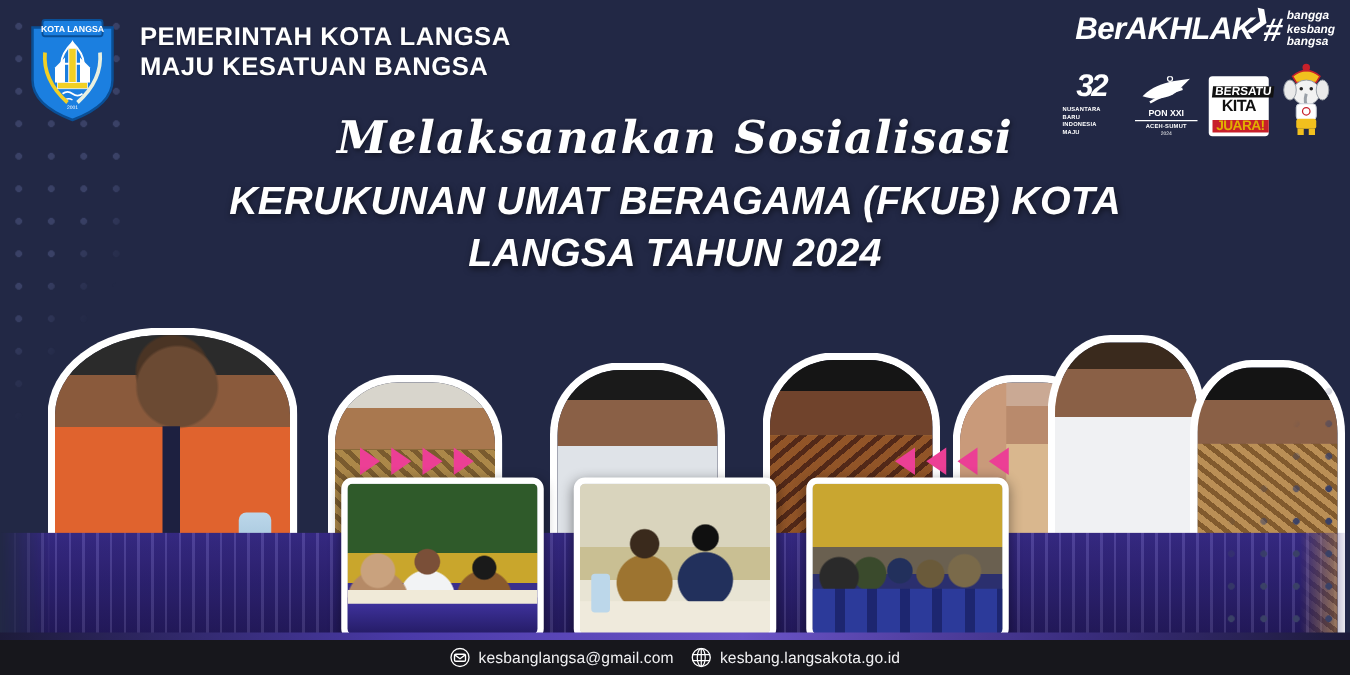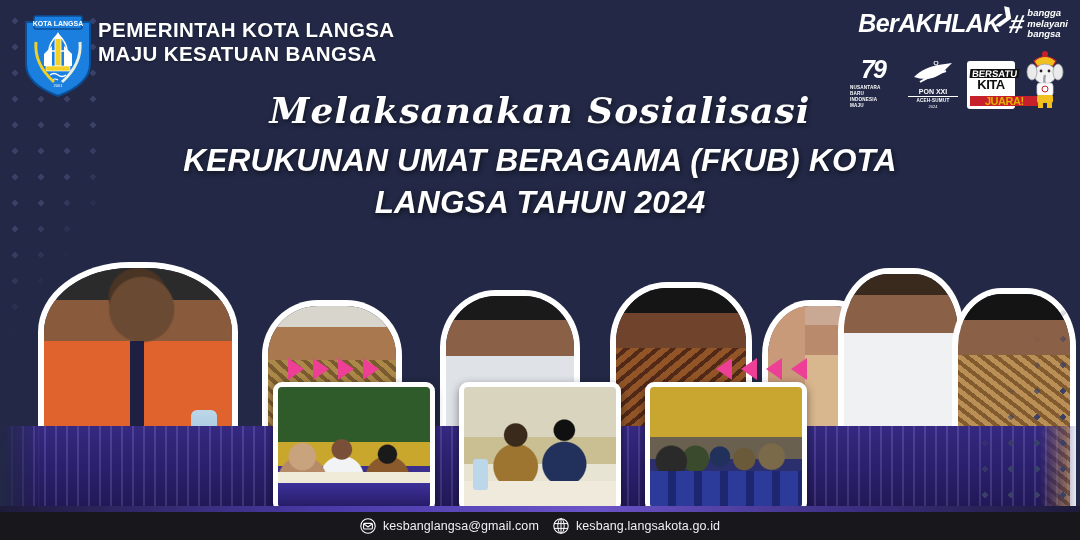--- a/index.html
+++ b/index.html
@@ -19,21 +19,21 @@
   }
   .dots-right{right:-6px;bottom:22px;width:120px;height:250px;
     background-image:radial-gradient(circle, #3a4166 2.6px, transparent 2.9px);
     background-size:26px 26px;background-position:6px 6px;
     -webkit-mask-image:linear-gradient(305deg,#000 0%,#000 40%,transparent 60%);
     mask-image:linear-gradient(305deg,#000 0%,#000 40%,transparent 60%);
     z-index:6;
   }
 
   
-  .header{position:absolute;left:22px;top:12px;display:flex;align-items:flex-start;gap:4px;z-index:8;}
+  .header{position:absolute;left:22px;top:12px;display:flex;align-items:flex-start;gap:18px;z-index:8;}
   .crest{width:72px;height:86px;position:relative;flex:0 0 auto;}
   .crest svg{display:block;}
   .org{padding-top:6px;}
   .org div{
     color:#ffffff;font-weight:bold;font-size:20.5px;letter-spacing:.4px;
     line-height:1.18;white-space:nowrap;text-shadow:0 1px 2px rgba(0,0,0,.35);
   }
 
   
   .logos{position:absolute;right:12px;top:8px;z-index:8;width:240px;}
@@ -48,21 +48,21 @@
   .logo79 .glyph{color:#fff;font-size:25px;font-weight:bold;font-style:italic;letter-spacing:-2px;line-height:1;}
   .logo79 .cap{color:#fff;font-size:4.6px;font-weight:bold;line-height:1.3;margin-top:3px;letter-spacing:.2px;text-align:left;padding-left:3px;}
   .pon{text-align:center;width:50px;}
   .pon .bird{color:#fff;font-size:23px;line-height:.9;}
   .pon .t1{color:#fff;font-size:7px;font-weight:bold;border-bottom:.8px solid #fff;padding-bottom:1px;}
   .pon .t2{color:#fff;font-size:4.6px;font-weight:bold;margin-top:1px;letter-spacing:.2px;}
   .pon .t3{color:#fff;font-size:4px;margin-top:1px;}
   .bersatu{width:48px;background:#fff;border-radius:3px;padding:3px 3px 2px;text-align:center;line-height:.95;}
   .bersatu .b1{font-size:9.5px;font-weight:bold;color:#111;background:#111;color:#fff;display:inline-block;padding:0 2px;transform:skewX(-6deg);}
   .bersatu .b2{font-size:13px;font-weight:bold;color:#111;letter-spacing:-.5px;}
-  .bersatu .b3{font-size:11px;font-weight:bold;color:#e0b000;background:#c8202a;display:inline-block;padding:0 15px;letter-spacing:-.5px;}
+  .bersatu .b3{font-size:11px;font-weight:bold;color:#e0b000;background:#c8202a;display:inline-block;padding:0 3px;letter-spacing:-.5px;}
   .mascot{width:42px;height:62px;}
 
   
   .title-wrap{position:absolute;left:0;right:0;top:92px;text-align:center;z-index:7;}
   .script-title{
     color:#ffffff;font-family:"DejaVu Serif", serif;font-style:italic;font-weight:bold;
     font-size:36px;letter-spacing:1px;line-height:1;
     text-shadow:1px 2px 4px rgba(0,0,0,.5);
   }
   .main-title{margin-top:12px;}
@@ -142,29 +142,29 @@
   <div class="logos">
     <div class="berakhlak">
       <div class="word">
         <span>BerAKHLAK</span>
         <span class="tick">❯</span>
       </div>
       <div class="tagline">
         <span class="tagmark">#</span>
         <span class="tagtext">
           <span style="display:block">bangga</span>
-          <span style="display:block">melayani</span>
+          <span style="display:block">kesbang</span>
           <span style="display:block">bangsa</span>
         </span>
       </div>
     </div>
 
     <div class="logorow">
       <div class="logo79">
-        <div class="glyph">79</div>
+        <div class="glyph">32</div>
         <div class="cap">
           <span style="display:block">NUSANTARA</span>
           <span style="display:block">BARU</span>
           <span style="display:block">INDONESIA</span>
           <span style="display:block">MAJU</span>
         </div>
       </div>
 
       <div class="pon">
         <div class="bird">

